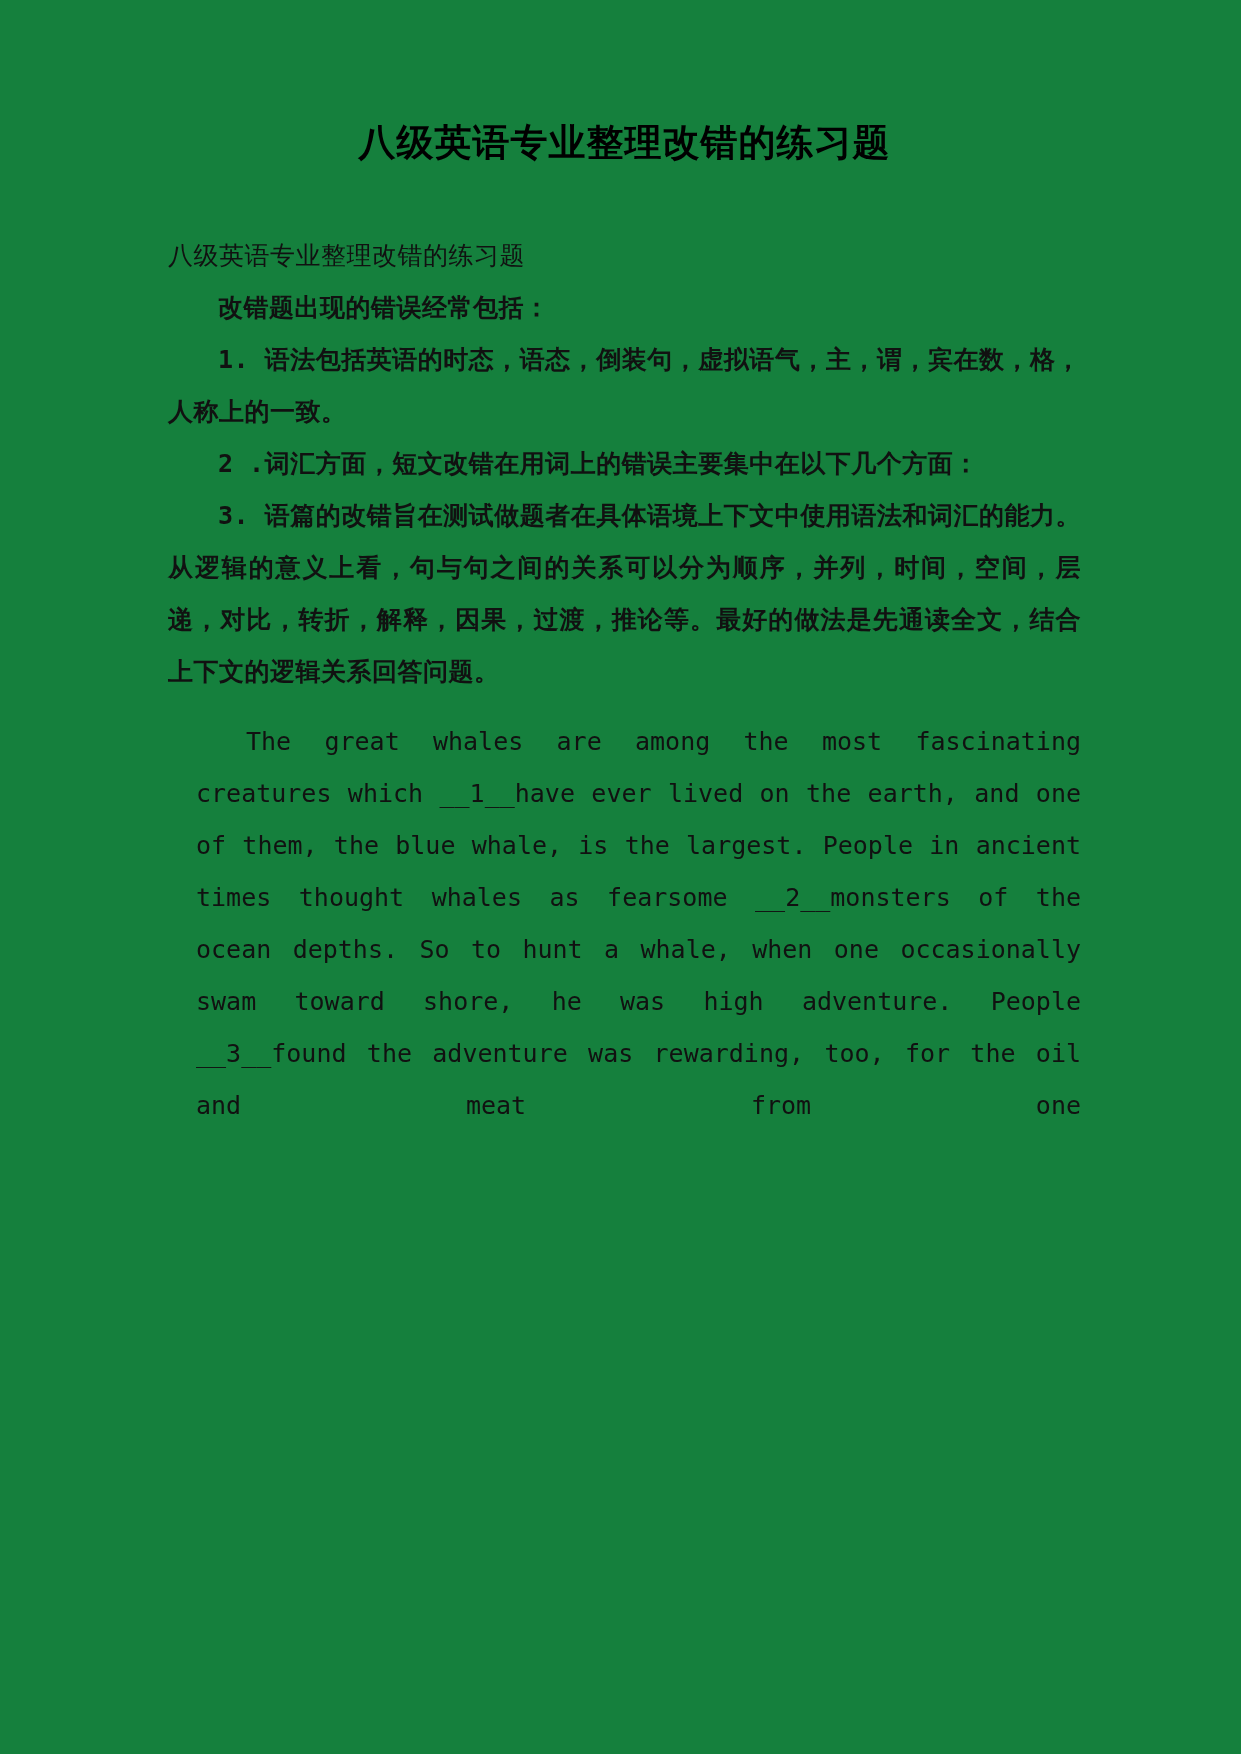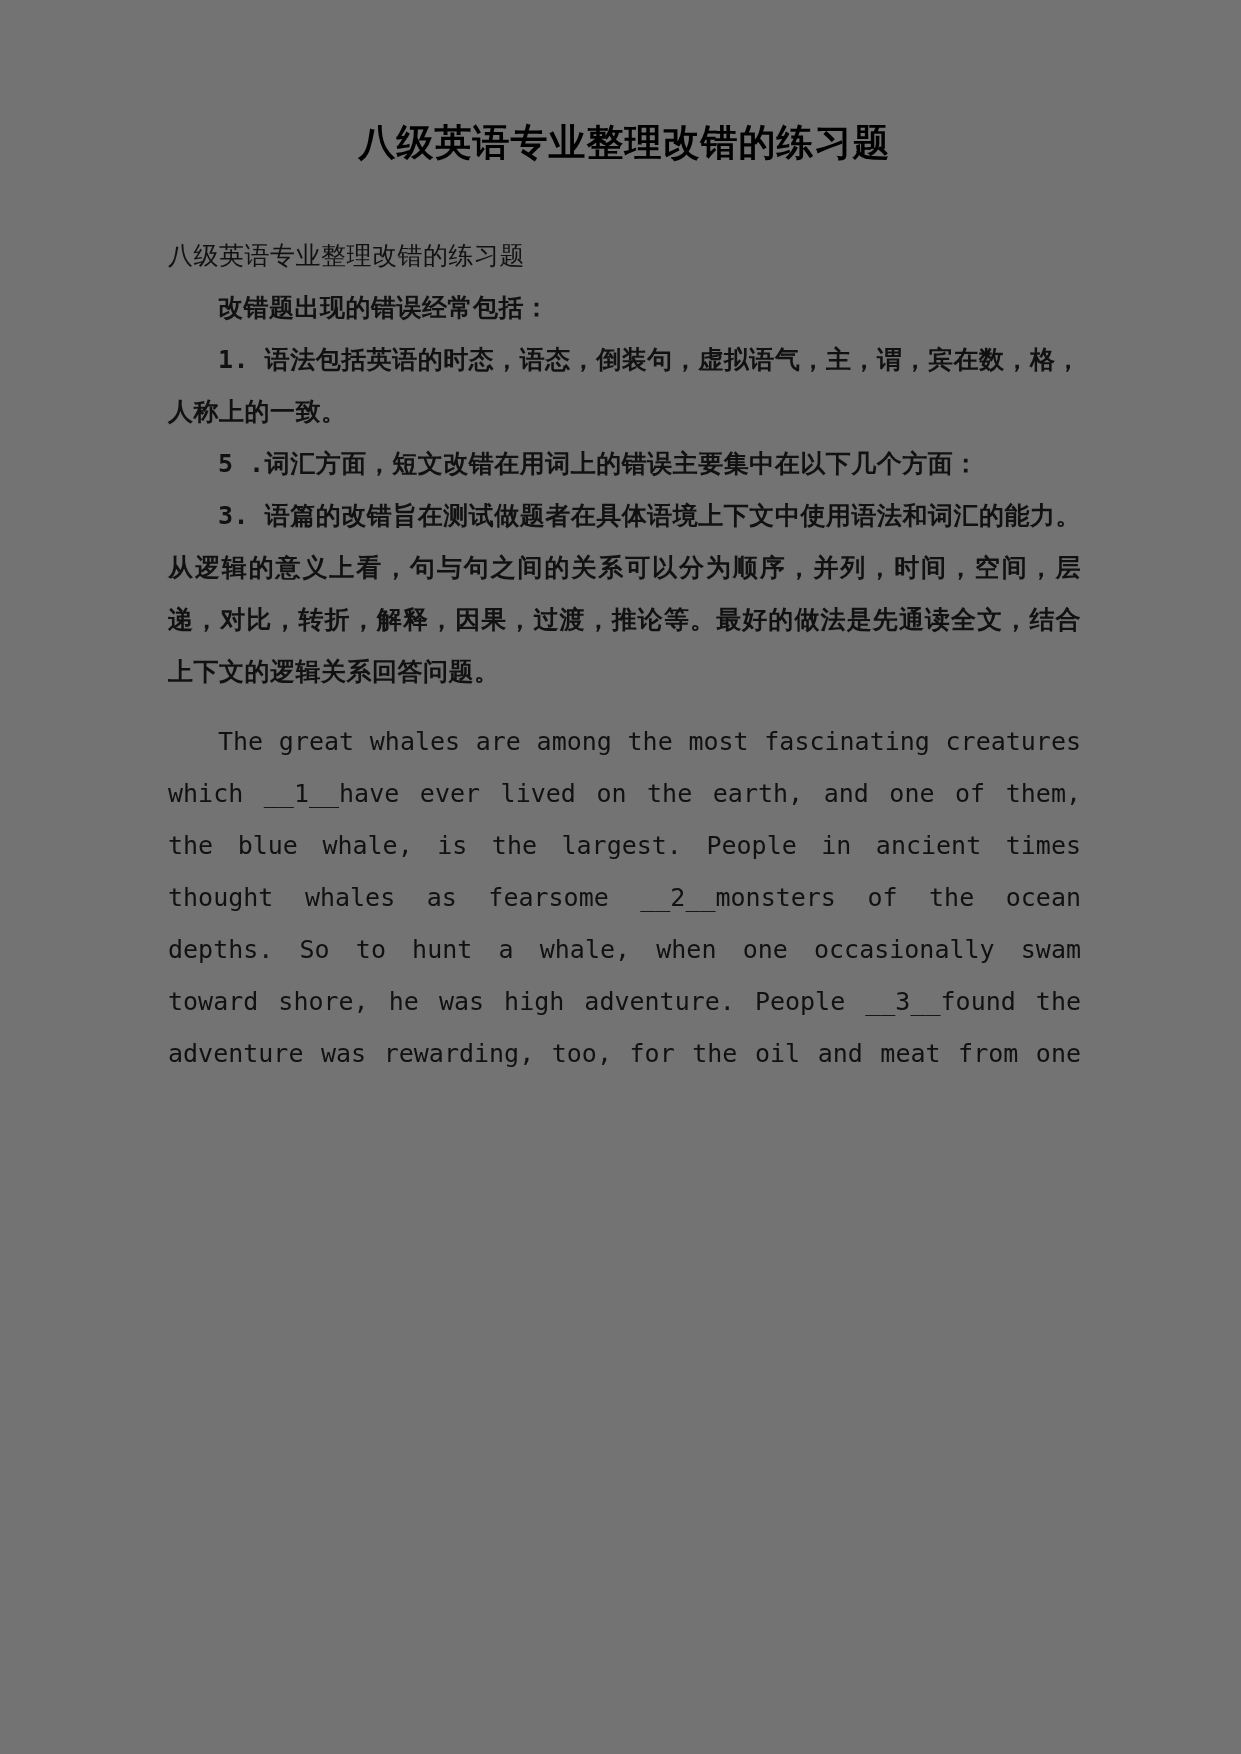--- a/index.html
+++ b/index.html
@@ -11,21 +11,21 @@
     width: 1241px;
     min-height: 1754px;
     font-family: "DejaVu Sans", sans-serif;
     color: #000000;
   }
   .page {
     width: 1241px;
     min-height: 1754px;
     box-sizing: border-box;
     padding: 118px 160px 60px 168px;
-    background: #737373;
+    background: #15803d;
   }
   .doc-title {
     font-family: "DejaVu Sans", sans-serif;
     font-weight: bold;
     font-size: 37px;
     line-height: 1.35;
     text-align: center;
     letter-spacing: 1px;
     margin: 0 0 62px 0;
     color: #000000;
@@ -46,20 +46,21 @@
     text-indent: 2em;
     font-weight: bold;
   }
   .para.en {
     font-family: "DejaVu Sans Mono", monospace;
     font-size: 25px;
     line-height: 52px;
     letter-spacing: 0px;
     text-align: justify;
     text-align-last: justify;
+    margin-left: 28px;
   }
   .para.en.first {
     text-indent: 2em;
     margin-top: 14px;
   }
   .spacer-sm { height: 4px; }
 </style>
 </head>
 <body>
 
@@ -67,21 +68,21 @@
 
   <h1 class="doc-title">八级英语专业整理改错的练习题</h1>
 
   <p class="para indent-0">八级英语专业整理改错的练习题</p>
 
   <p class="para indent-1">改错题出现的错误经常包括：</p>
 
 
   <p class="para indent-1">1. 语法包括英语的时态，语态，倒装句，虚拟语气，主，谓，宾在数，格，人称上的一致。</p>
 
-  <p class="para indent-1">5 .词汇方面，短文改错在用词上的错误主要集中在以下几个方面：</p>
+  <p class="para indent-1">2 .词汇方面，短文改错在用词上的错误主要集中在以下几个方面：</p>
 
 
   <p class="para indent-1">3. 语篇的改错旨在测试做题者在具体语境上下文中使用语法和词汇的能力。从逻辑的意义上看，句与句之间的关系可以分为顺序，并列，时间，空间，层递，对比，转折，解释，因果，过渡，推论等。最好的做法是先通读全文，结合上下文的逻辑关系回答问题。</p>
 
   <div class="spacer-sm"></div>
 
   <p class="para en first">The great whales are among the most fascinating creatures which __1__have ever lived on the earth, and one of them, the blue whale, is the largest. People in ancient times thought whales as fearsome __2__monsters of the ocean depths. So to hunt a whale, when one occasionally swam toward shore, he was high adventure. People __3__found the adventure was rewarding, too, for the oil and meat from one</p>
 
 </div>
 

